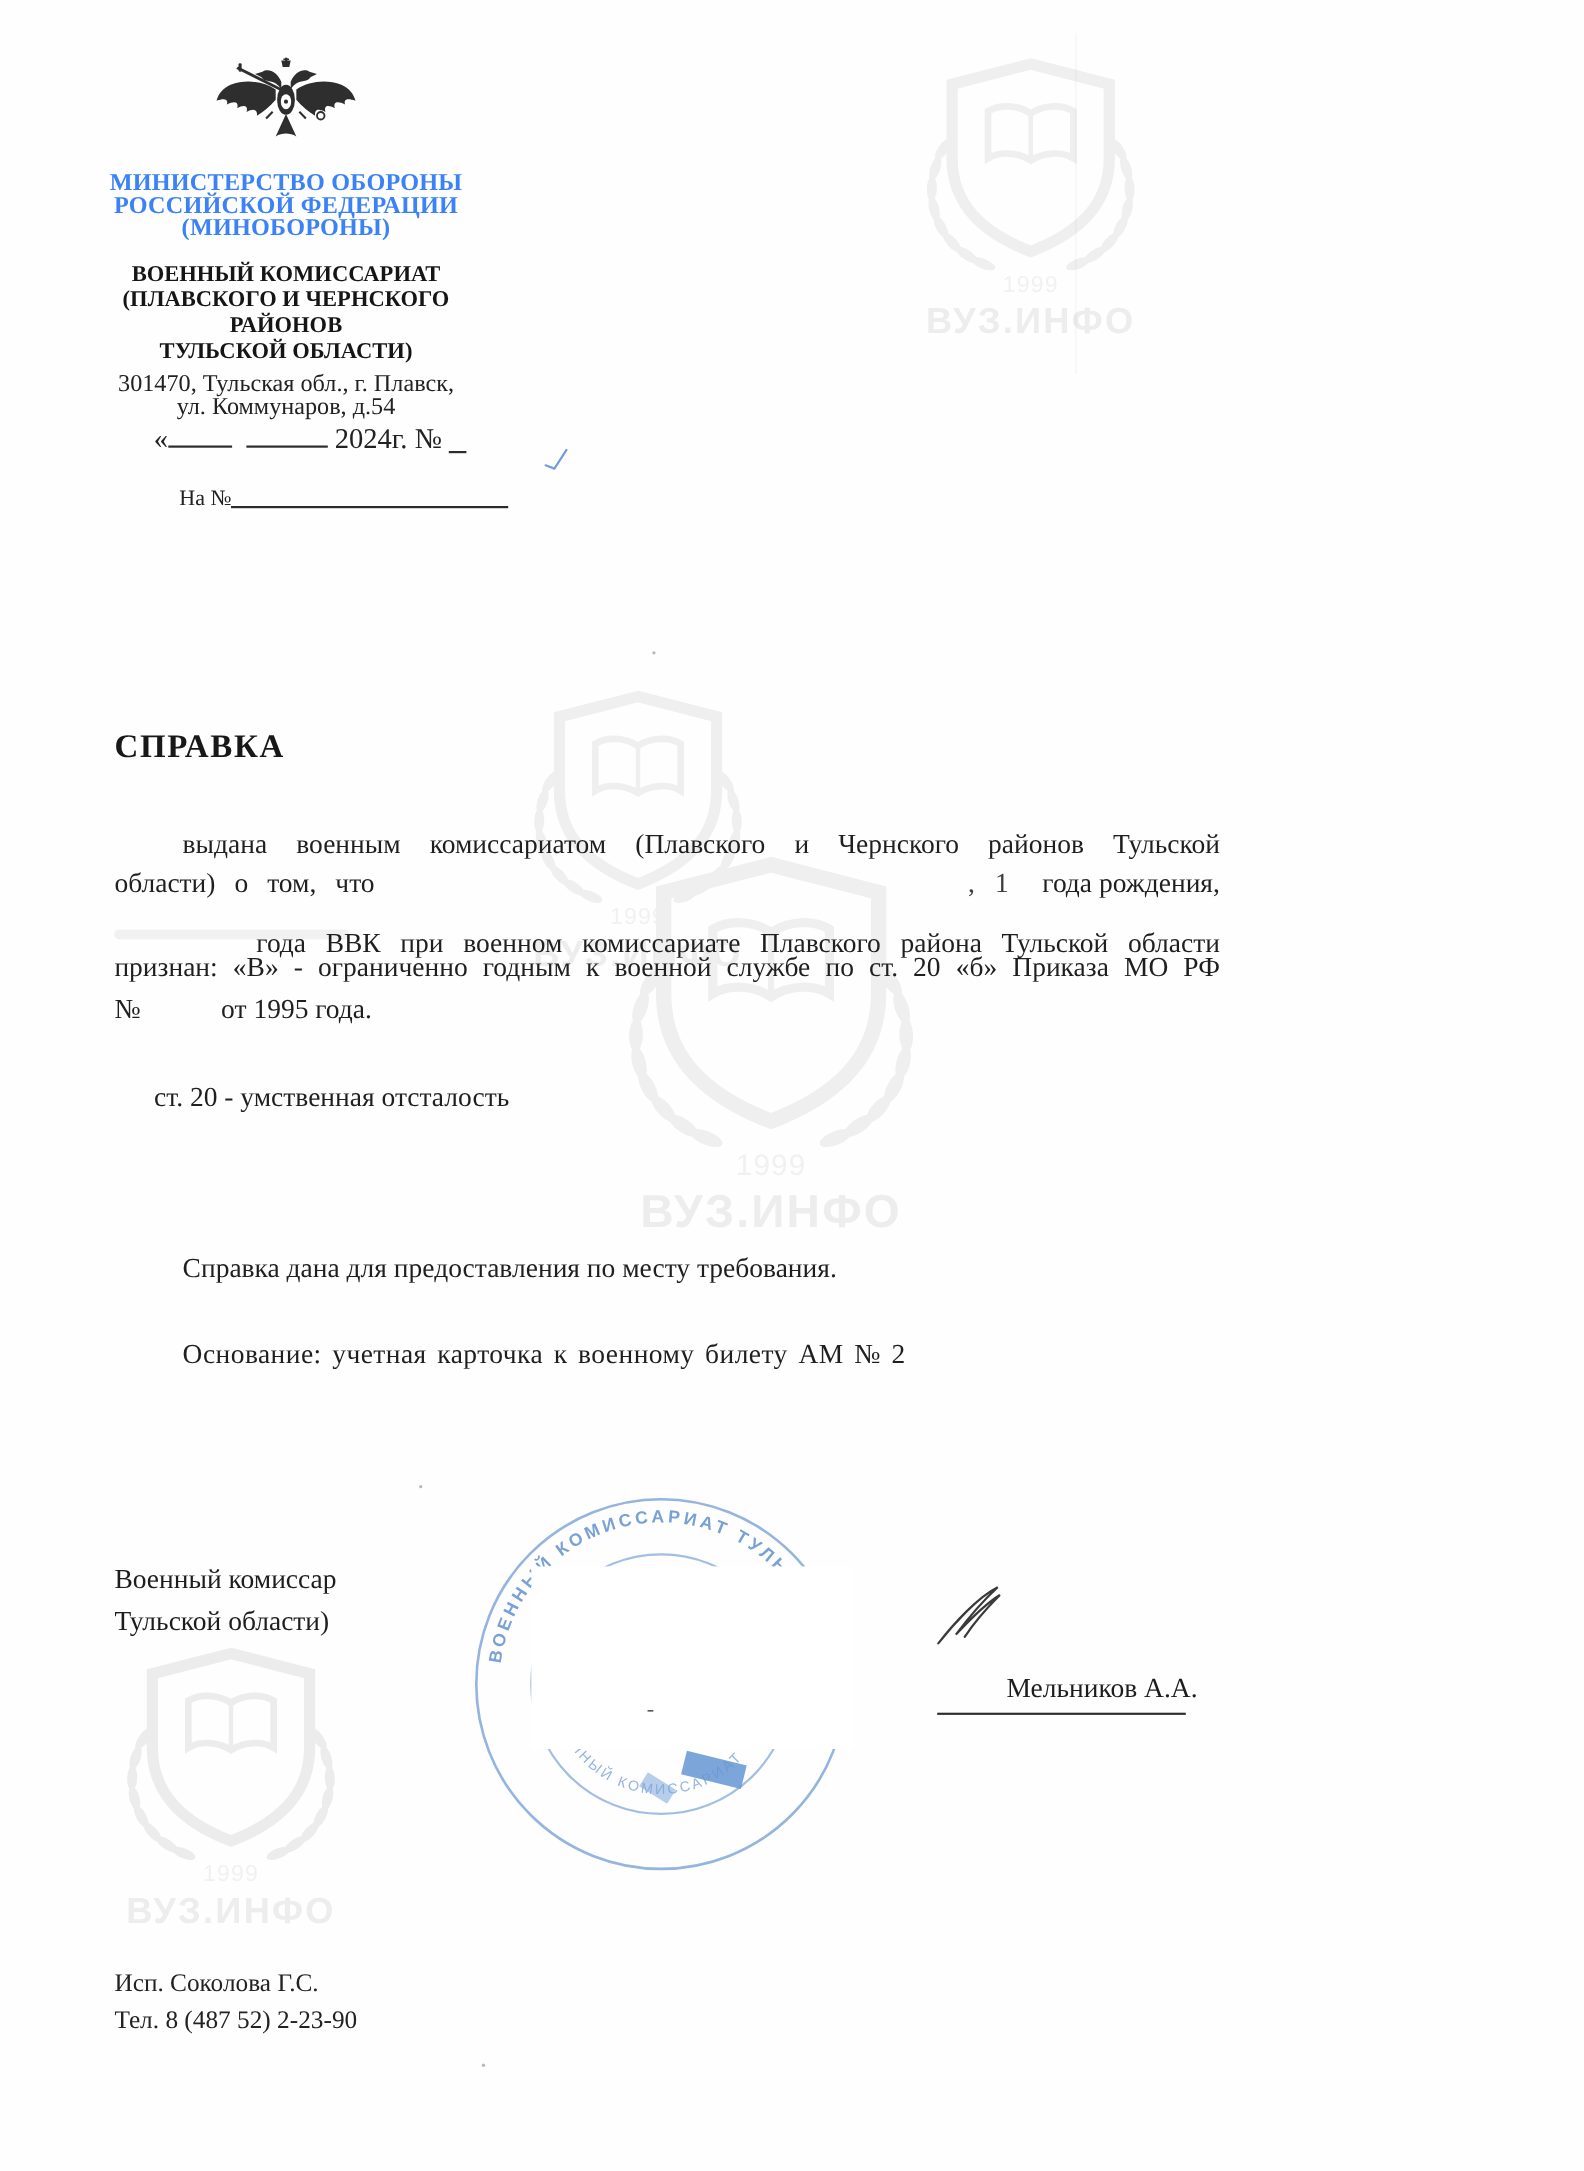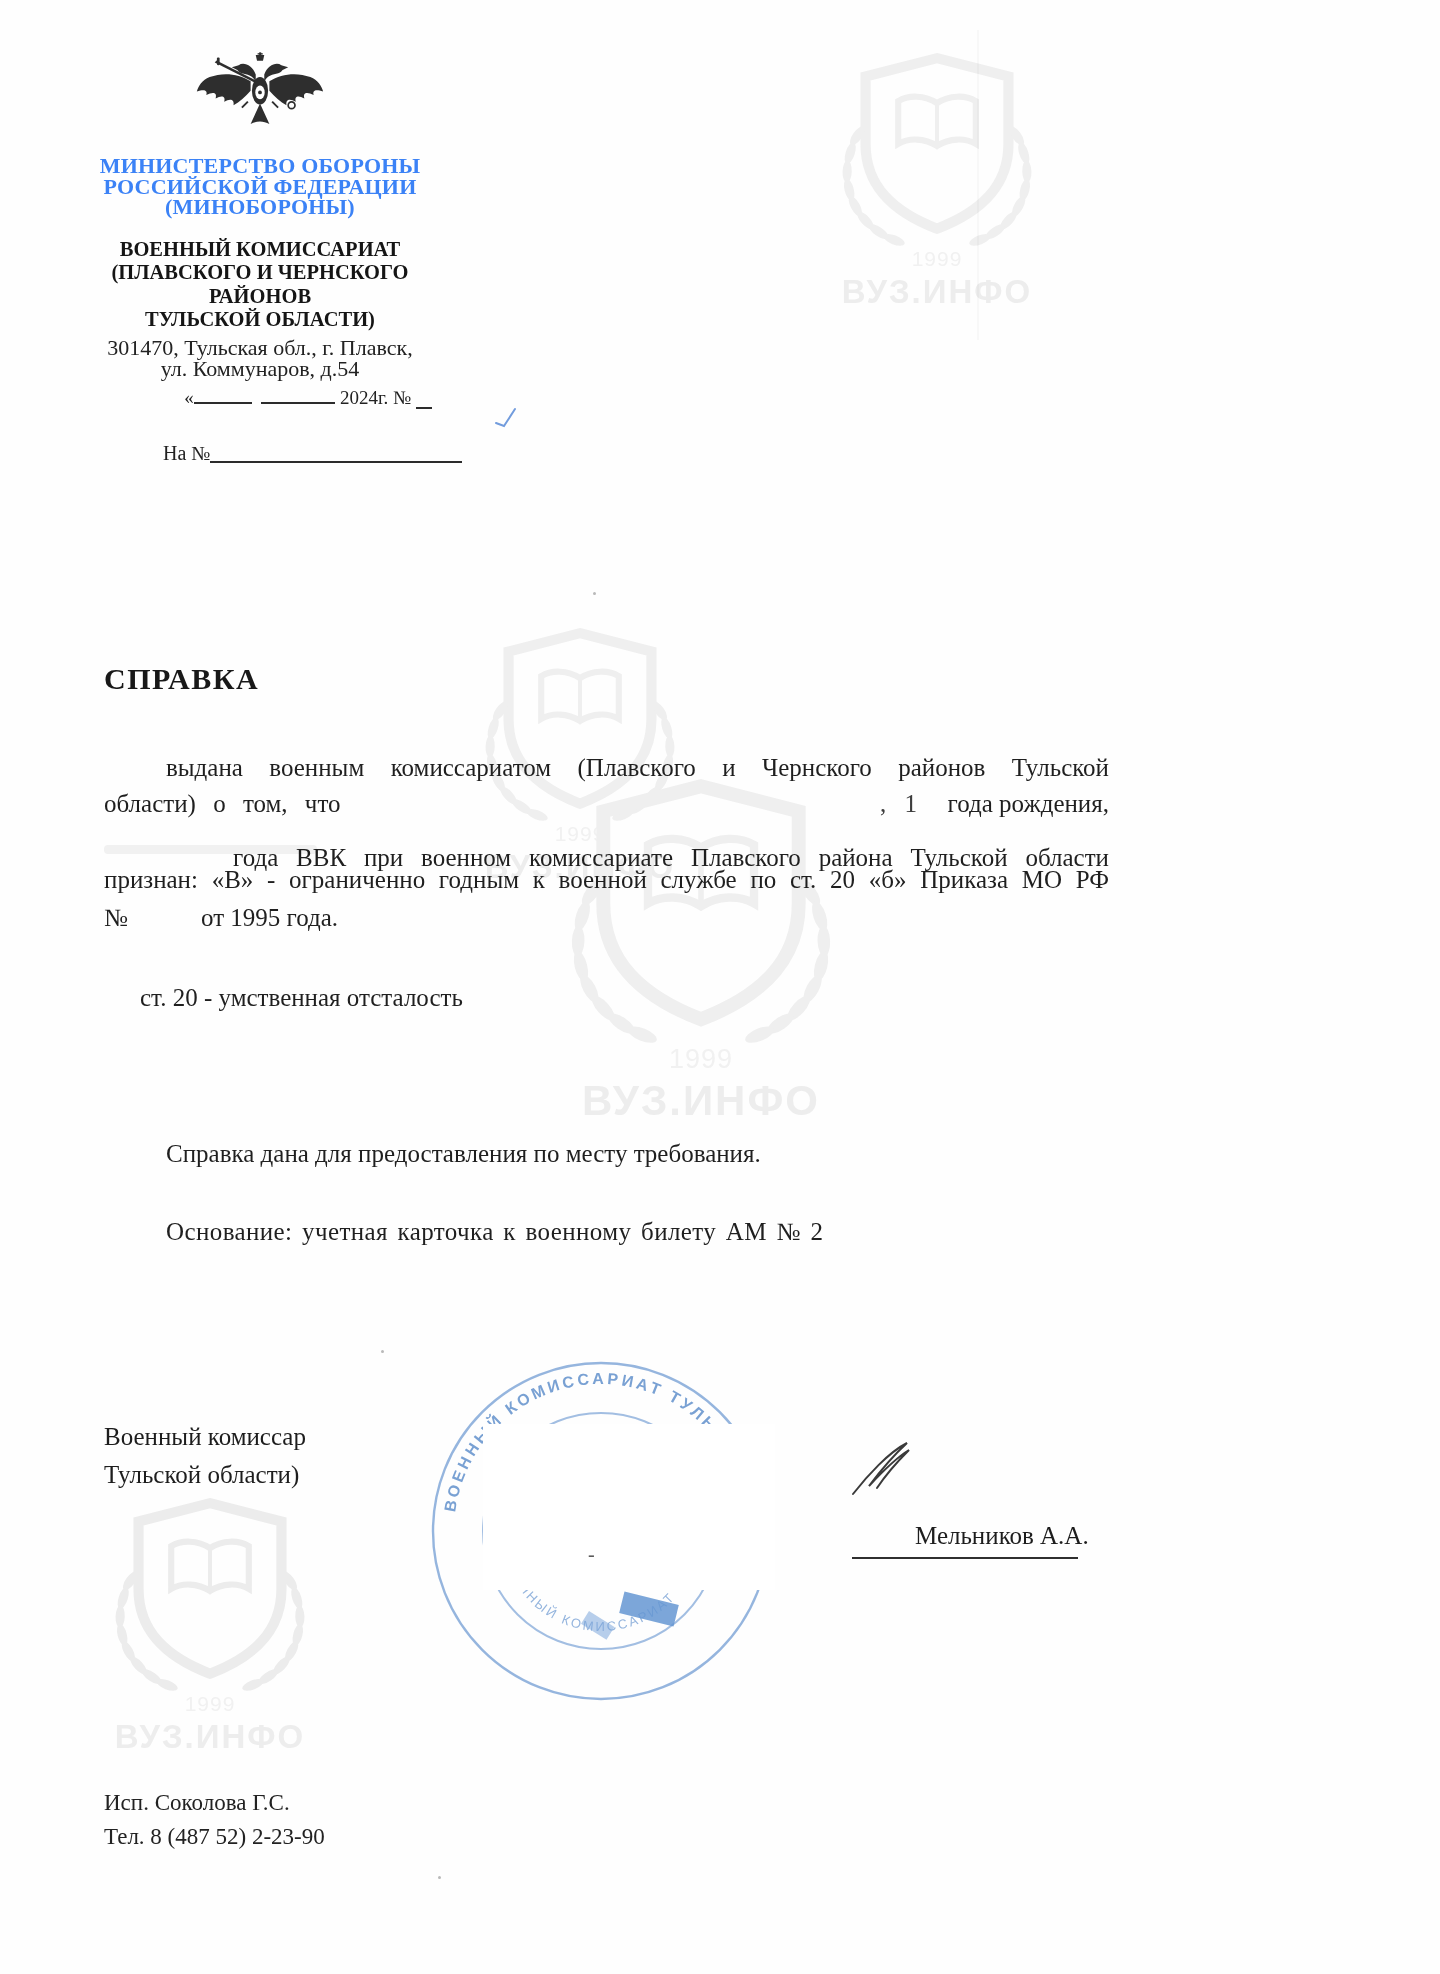--- a/index.html
+++ b/index.html
@@ -17,21 +17,21 @@
   .wm3 svg{width:282px;height:268px;}
   .wm3 .wm-year{font-size:27px;line-height:33px;}
   .wm3 .wm-brand{font-size:42px;line-height:50px;}
   .wm4{left:95px;top:1495px;color:#ececec;}
   
   .hdr{position:absolute;left:88px;top:52px;width:344px;text-align:center;z-index:3;}
   .hdr .emblem{display:block;margin:0 auto;}
   .ministry{margin-top:18px;font-size:22px;line-height:20.5px;letter-spacing:.2px;color:#3b82f6;font-weight:bold;}
   .commissariat{margin-top:20px;font-size:20.5px;line-height:23.5px;font-weight:bold;color:#151515;}
   .address{margin-top:5px;font-size:22px;line-height:21.5px;color:#222;}
-  .dateline{margin-top:4px;font-size:19px;text-align:right;padding-left:44px;color:#222;white-space:nowrap;}
+  .dateline{margin-top:4px;font-size:26px;text-align:center;padding-left:44px;color:#222;white-space:nowrap;}
   .u{display:inline-block;border-bottom:2px solid #2c2c2c;height:18px;}
   .refline{position:absolute;left:163px;top:442px;font-size:20px;z-index:3;color:#222;white-space:nowrap;}
   
   .title{position:absolute;left:104px;top:662px;width:800px;
          font-size:30px;font-weight:bold;letter-spacing:1.5px;z-index:3;color:#181818;}
   .bl{position:absolute;font-size:25px;line-height:32px;z-index:3;color:#1f1f1f;}
   .just{text-align:justify;text-align-last:justify;}
   .keep-ws{white-space:pre;}
   .l2wrap{left:104px;top:788px;width:1005px;height:34px;}
   .l2-start{position:absolute;left:0;top:0;word-spacing:11px;white-space:nowrap;}

